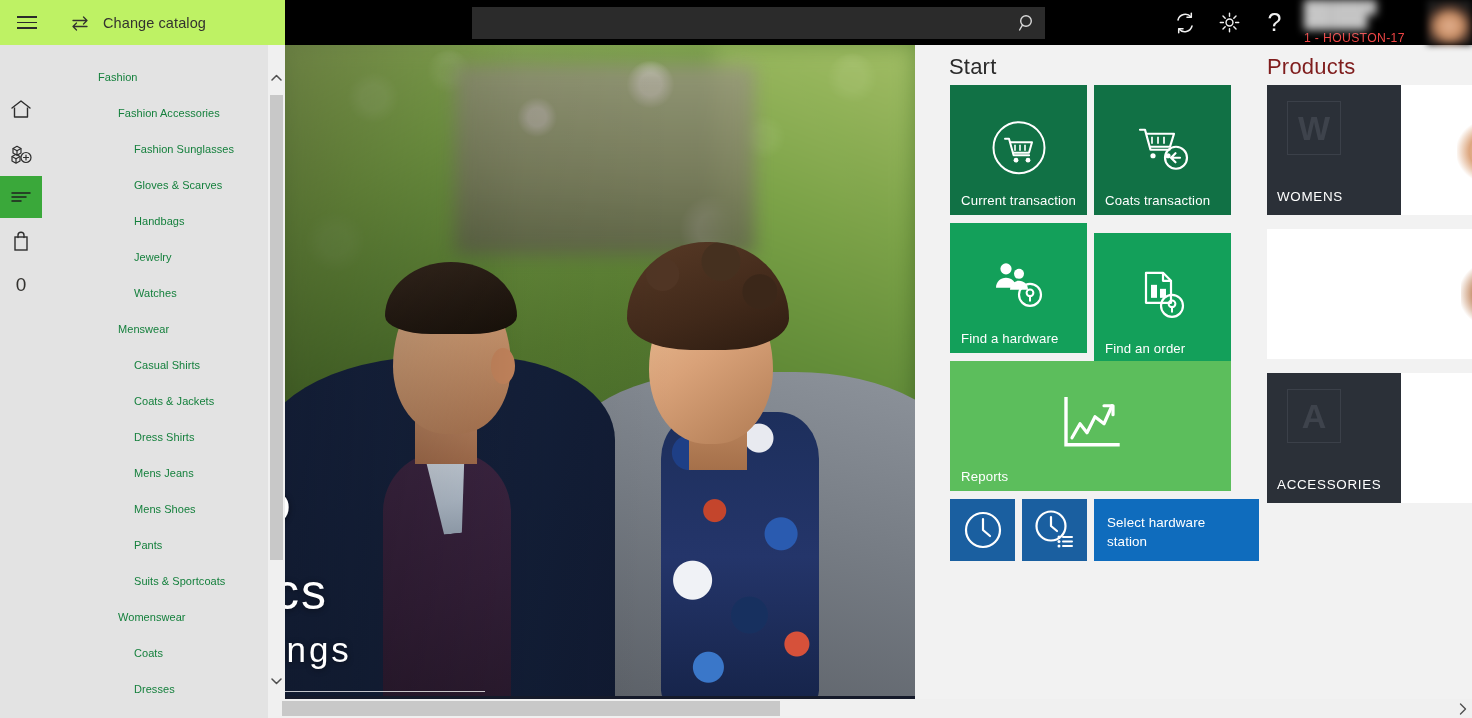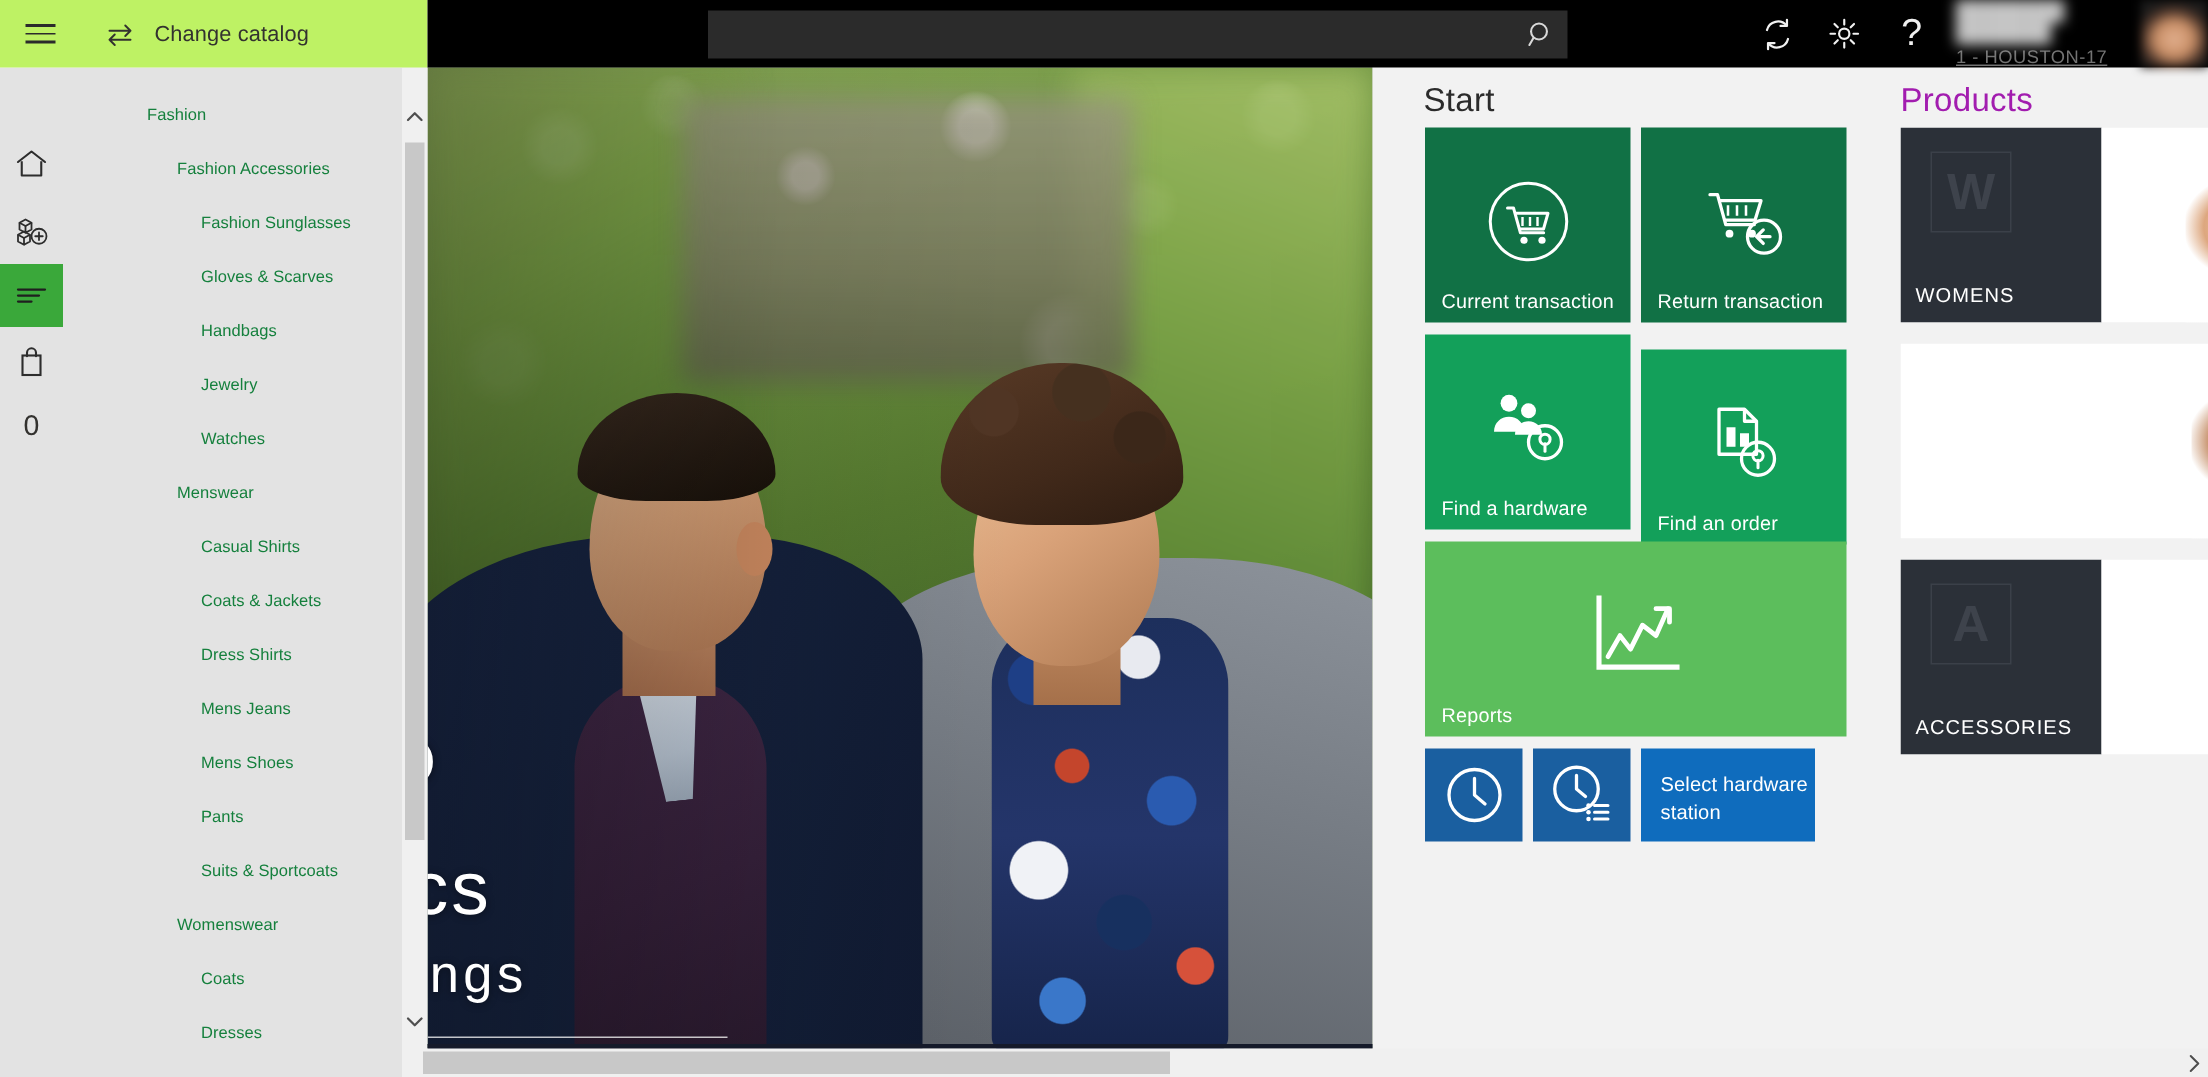--- a/index.html
+++ b/index.html
@@ -59,21 +59,21 @@
   }
   .userblock {
     width: 130px; height: 45px; display: flex; flex-direction: column;
     justify-content: center; align-items: flex-start;
     padding-left: 7px; cursor: pointer;
   }
   .username-blur {
     font-size: 12.5px; color: #c9c9c9; filter: blur(4.2px);
     line-height: 15px; letter-spacing: .2px; user-select: none;
   }
-  .store-id { font-size: 12.2px; color: #737373; line-height: 16px; letter-spacing: .35px; text-decoration: underline; }
+  .store-id { font-size: 12.2px; color: #ef4444; line-height: 16px; letter-spacing: .35px; }
   .avatar {
     width: 45px; height: 45px; flex: none; border-radius: 0; overflow: hidden;
     background: radial-gradient(ellipse 60% 55% at 50% 58%, #e2b08f 0%, #c98f67 45%, #4a3328 78%, #1b1b1b 100%);
     filter: blur(3.2px); cursor: pointer;
   }
 
   
   .rail {
     position: absolute; left: 0; top: 45px; width: 42px; height: 673px;
     background: #e3e3e3; z-index: 30;
@@ -267,32 +267,32 @@
     position: absolute; left: 11px; bottom: 7px;
     font-size: 13.2px; color: #ffffff; letter-spacing: .15px; white-space: nowrap;
   }
   .t-current  { left: 0;   top: 0;   width: 137px; height: 130px; background: #117145; }
   .t-return   { left: 144px; top: 0; width: 137px; height: 130px; background: #117145; }
   .t-customer { left: 0;   top: 138px; width: 137px; height: 130px; background: #13a05a; }
   .t-order    { left: 144px; top: 138px; width: 137px; height: 130px; background: #13a05a; margin-top: 10px; }
   .t-reports  { left: 0;   top: 276px; width: 281px; height: 130px; background: #5cbe5c; }
   .t-clock    { left: 0;   top: 414px; width: 65px;  height: 62px;  background: #1a5fa0; }
   .t-clocklist{ left: 72px; top: 414px; width: 65px; height: 62px;  background: #1a5fa0; }
-  .t-hwstation{ left: 144px; top: 414px; width: 116px; height: 62px; background: #0f6cbd; }
+  .t-hwstation{ left: 144px; top: 414px; width: 165px; height: 62px; background: #0f6cbd; }
   .t-hwstation .hw-label {
     position: absolute; left: 13px; top: 14px; width: 108px;
     font-size: 13.4px; line-height: 19px; color: #ffffff; letter-spacing: .1px;
   }
   .tile .tile-ico.sm { transform: translate(-50%,-50%); }
 
   
   .prod-panel { position: absolute; left: 1255px; top: 45px; width: 217px; height: 657px; }
   .prod-title {
     position: absolute; left: 12px; top: 9px;
-    font-size: 22px; font-weight: 300; color: #a21caf; letter-spacing: .2px;
+    font-size: 22px; font-weight: 300; color: #7f1d1d; letter-spacing: .2px;
   }
   .prod-list { position: absolute; left: 12px; top: 40px; width: 205px; }
   .prod-card {
     position: relative; width: 250px; height: 130px; margin-bottom: 14px;
     display: flex; cursor: pointer; overflow: hidden;
   }
   .pc-dark {
     position: relative; width: 134px; height: 130px; background: #2b3038; flex: none;
   }
   .pc-ph {
@@ -393,21 +393,21 @@
           <svg width="62" height="56" viewBox="0 0 62 56">
             <path d="M8 10h5l5.5 20h19" fill="none" stroke="#fff" stroke-width="2.2" stroke-linecap="round" stroke-linejoin="round"></path>
             <path d="M14 14h28l-4 13H18" fill="none" stroke="#fff" stroke-width="2.2" stroke-linejoin="round"></path>
             <path d="M20 17v7M26 17v7M32 17v7" stroke="#fff" stroke-width="1.7"></path>
             <circle cx="21" cy="36" r="2.6" fill="#fff"></circle>
             <circle cx="36" cy="36" r="2.6" fill="#fff"></circle>
             <circle cx="44" cy="38" r="11" fill="none" stroke="#fff" stroke-width="2.2"></circle>
             <path d="M48 38h-8M43.5 33.5L39 38l4.5 4.5" fill="none" stroke="#fff" stroke-width="2.2" stroke-linecap="round" stroke-linejoin="round"></path>
           </svg>
         </span>
-        <span class="tile-label">Return transaction</span>
+        <span class="tile-label">Coats transaction</span>
       </div>
 
       <div class="tile t-customer">
         <span class="tile-ico">
           <svg width="60" height="54" viewBox="0 0 60 54">
             <circle cx="17" cy="10" r="5.6" fill="#fff"></circle>
             <path d="M7 29c0-6 4.5-10 10-10s10 4 10 10z" fill="#fff"></path>
             <circle cx="30" cy="15" r="5" fill="#fff"></circle>
             <path d="M21 31c0-5.4 4-9 9-9s9 3.6 9 9z" fill="#fff"></path>
             <circle cx="41" cy="36" r="11" fill="none" stroke="#fff" stroke-width="2.2"></circle>

